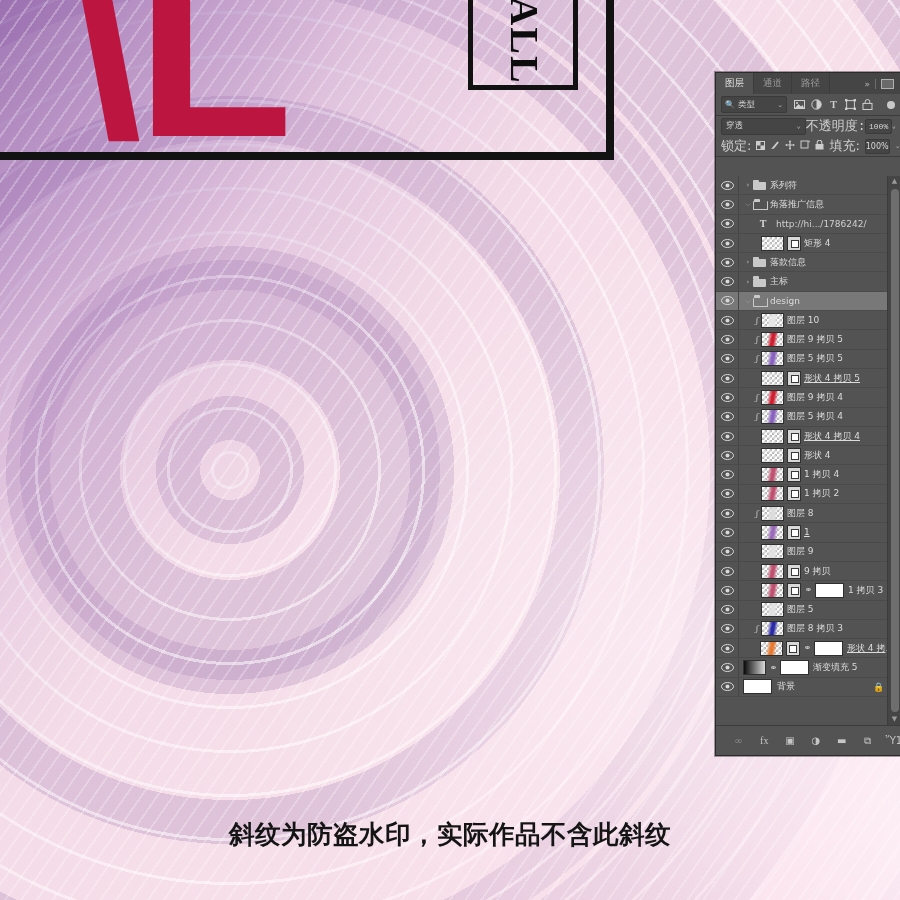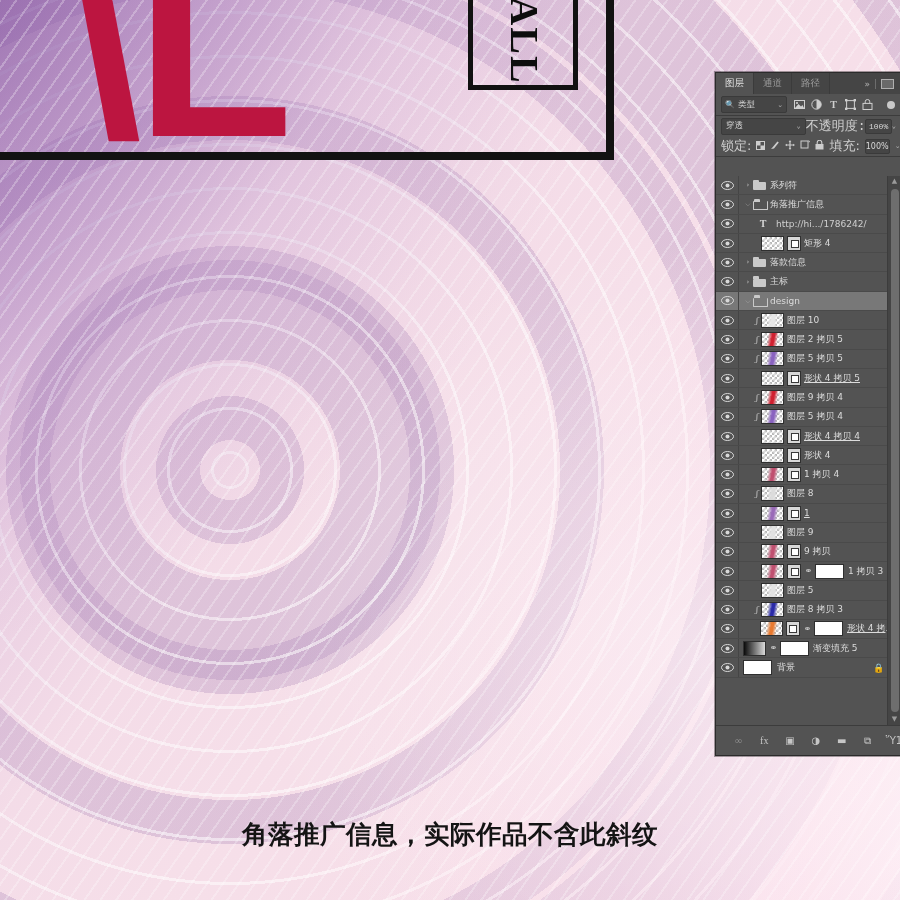--- a/index.html
+++ b/index.html
@@ -186,21 +186,21 @@
 
   <div id="all-box">
     <div id="all-text">ALL</div>
   </div>
 
   <div id="poster-top-rule"></div>
   <div id="poster-right-rule"></div>
 </div>
 
 <div id="caption">
-  <div class="line2">角落推广信息，实际作品不含此斜纹</div>
+  <div class="line2">斜纹为防盗水印，实际作品不含此斜纹</div>
 </div>
 
 <div id="ps-panel">
 
   <div class="tabbar">
     <div class="tab active">图层</div>
     <div class="tab">通道</div>
     <div class="tab">路径</div>
     <div class="spacer"></div>
     <div class="tab-icons">
@@ -412,21 +412,21 @@
           <svg width="13" height="9" viewBox="0 0 13 9">
             <ellipse cx="6.5" cy="4.5" rx="6" ry="4" fill="none" stroke="#d8d8d8" stroke-width="1"></ellipse>
             <circle cx="6.5" cy="4.5" r="2" fill="#d8d8d8"></circle>
           </svg>
         </div>
         <span class="indent" style="width:14px"></span>
         <span class="clipmark">ʃ</span>
         <span class="thumb">
           <span class="content" style="background:linear-gradient(100deg,transparent 28%,#d02030 46%,#d02030 56%,transparent 72%)"></span>
         </span>
-        <span class="lname" style="">图层 2 拷贝 5</span>
+        <span class="lname" style="">图层 9 拷贝 5</span>
       </div>
       <div class="layerrow">
         <div class="eye">
           <svg width="13" height="9" viewBox="0 0 13 9">
             <ellipse cx="6.5" cy="4.5" rx="6" ry="4" fill="none" stroke="#d8d8d8" stroke-width="1"></ellipse>
             <circle cx="6.5" cy="4.5" r="2" fill="#d8d8d8"></circle>
           </svg>
         </div>
         <span class="indent" style="width:14px"></span>
         <span class="clipmark">ʃ</span>
@@ -509,20 +509,35 @@
             <circle cx="6.5" cy="4.5" r="2" fill="#d8d8d8"></circle>
           </svg>
         </div>
         <span class="indent" style="width:14px"></span>
         <span class="clipmark"></span>
         <span class="thumb">
           <span class="content" style="background:linear-gradient(100deg,transparent 28%,#c05070 46%,#c05070 56%,transparent 72%)"></span>
         </span>
         <span class="vecbadge"></span>
         <span class="lname" style="">1 拷贝 4</span>
+      </div>
+      <div class="layerrow">
+        <div class="eye">
+          <svg width="13" height="9" viewBox="0 0 13 9">
+            <ellipse cx="6.5" cy="4.5" rx="6" ry="4" fill="none" stroke="#d8d8d8" stroke-width="1"></ellipse>
+            <circle cx="6.5" cy="4.5" r="2" fill="#d8d8d8"></circle>
+          </svg>
+        </div>
+        <span class="indent" style="width:14px"></span>
+        <span class="clipmark"></span>
+        <span class="thumb">
+          <span class="content" style="background:linear-gradient(100deg,transparent 28%,#c05070 46%,#c05070 56%,transparent 72%)"></span>
+        </span>
+        <span class="vecbadge"></span>
+        <span class="lname" style="">1 拷贝 2</span>
       </div>
       <div class="layerrow">
         <div class="eye">
           <svg width="13" height="9" viewBox="0 0 13 9">
             <ellipse cx="6.5" cy="4.5" rx="6" ry="4" fill="none" stroke="#d8d8d8" stroke-width="1"></ellipse>
             <circle cx="6.5" cy="4.5" r="2" fill="#d8d8d8"></circle>
           </svg>
         </div>
         <span class="indent" style="width:14px"></span>
         <span class="clipmark">ʃ</span>

